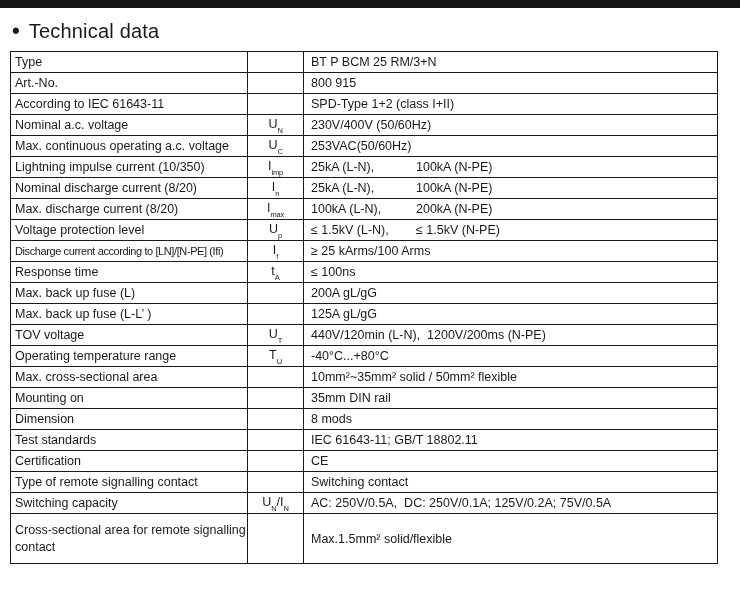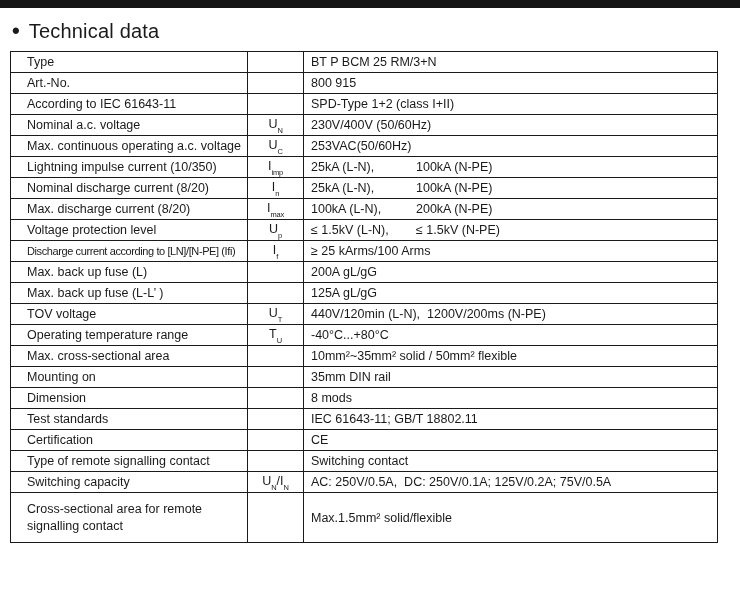--- a/index.html
+++ b/index.html
@@ -34,21 +34,21 @@
     border-collapse: collapse;
     table-layout: fixed;
   }
   table.tech td {
     border: 1.5px solid #1a1a1a;
     font-size: 12.5px;
     height: 21px;
     vertical-align: middle;
     overflow: hidden;
   }
-  td.label { width: 237px; padding-left: 16px; white-space: nowrap; }
+  td.label { width: 237px; padding-left: 4px; white-space: nowrap; }
   td.label.wrap { white-space: normal; line-height: 1.35; padding-top: 2px; padding-bottom: 2px; }
   td.label.condensed { font-size: 11px; letter-spacing: -0.4px; border-radius: 7px; }
   td.sym { width: 56px; text-align: center; }
   td.sym sub { font-size: 7.5px; position: relative; bottom: -2px; letter-spacing: -0.2px; }
   td.val { padding-left: 7px; white-space: pre-wrap; }
   td.val .tab { display: inline-block; min-width: 105px; }
   tr.tall td { height: 50px; }
 </style>
 </head>
 <body>
@@ -106,20 +106,25 @@
         <td class="label">Voltage protection level</td>
         <td class="sym"><span>U<sub>p</sub></span></td>
         <td class="val"><span class="tab">≤ 1.5kV (L-N),</span><span>≤ 1.5kV (N-PE)</span></td>
       </tr>
       <tr>
         <td class="label condensed">Discharge current according to [LN]/[N-PE] (Ifi)</td>
         <td class="sym"><span>I<sub>f</sub></span></td>
         <td class="val">≥ 25 kArms/100 Arms</td>
       </tr>
       <tr>
+        <td class="label">Response time</td>
+        <td class="sym"><span>t<sub>A</sub></span></td>
+        <td class="val">≤ 100ns</td>
+      </tr>
+      <tr>
         <td class="label">Max. back up fuse (L)</td>
         <td class="sym"></td>
         <td class="val">200A gL/gG</td>
       </tr>
       <tr>
         <td class="label">Max. back up fuse (L-L’ )</td>
         <td class="sym"></td>
         <td class="val">125A gL/gG</td>
       </tr>
       <tr>

